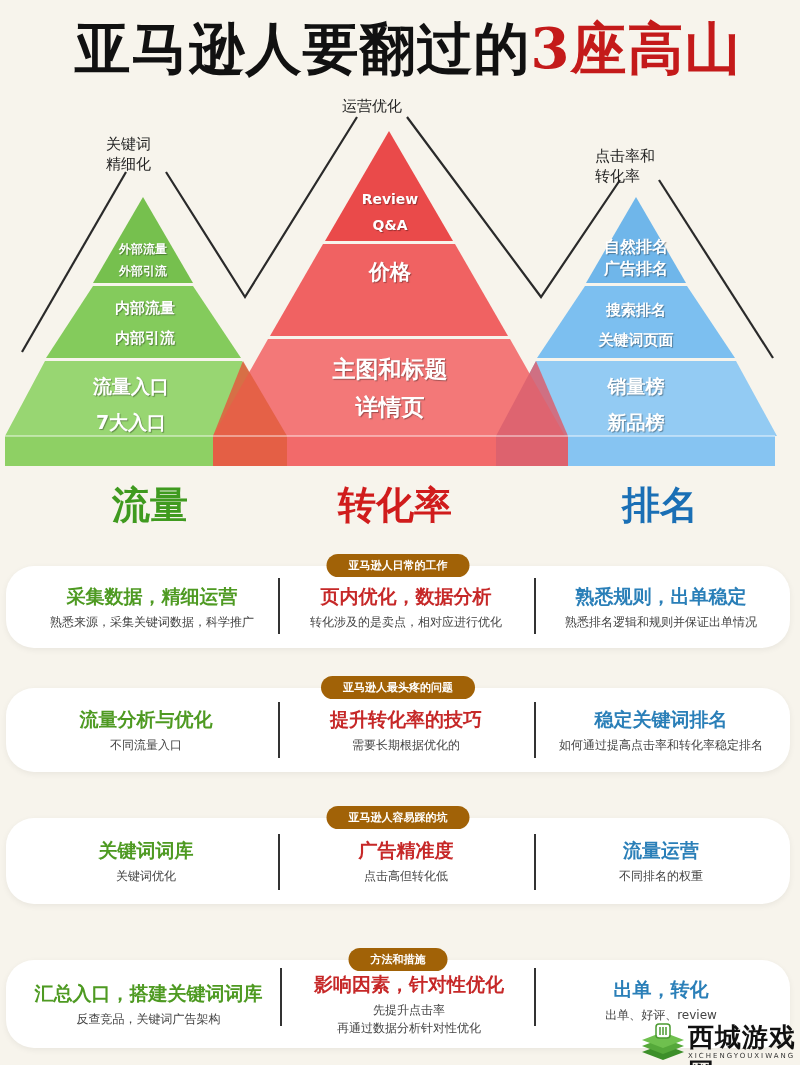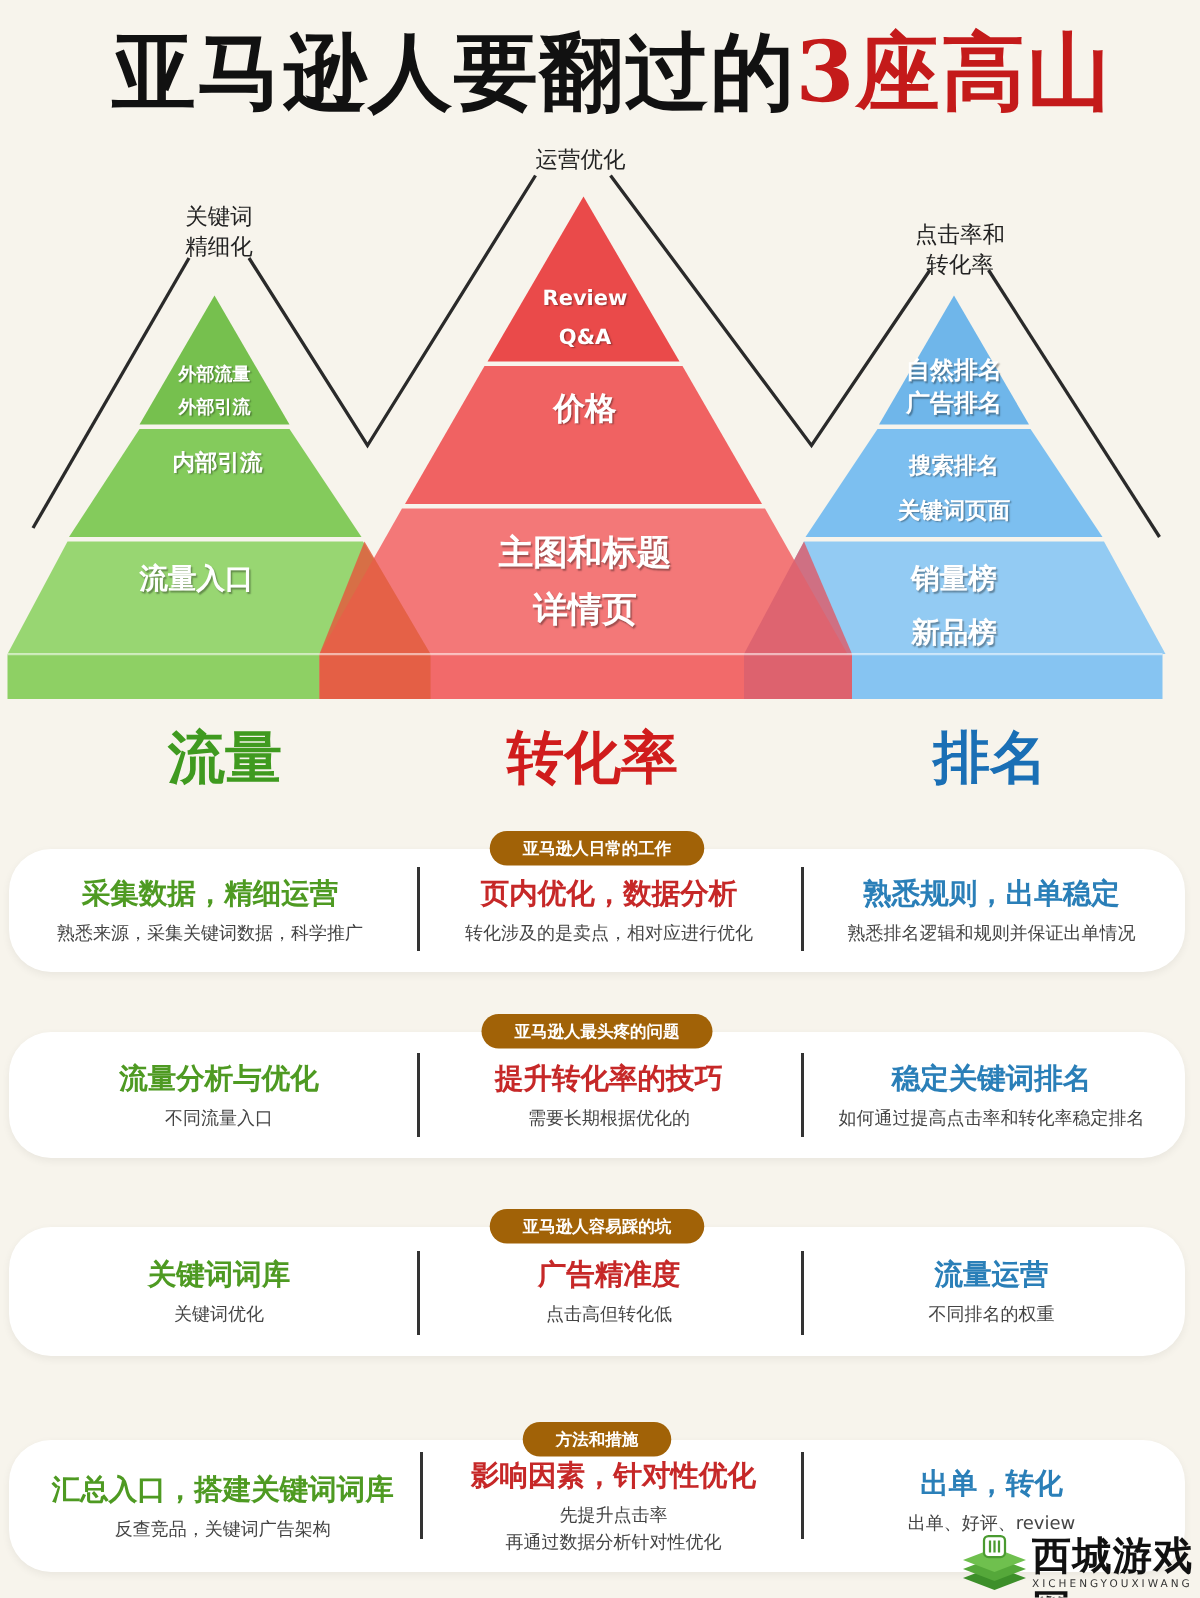--- a/index.html
+++ b/index.html
@@ -15,21 +15,21 @@
     font-family: "DejaVu Serif", "Liberation Serif", serif;
     font-weight: bold; font-size: 56px; letter-spacing: 1px; color: #111;
     line-height: 80px;
     padding-left: 16px;
   }
   .title .accent { color: #c41a1a; }
 
   svg.mountains { position: absolute; left: 0; top: 0; }
 
   .peak-label {
-    position: absolute; font-size: 15px; color: #222; text-align: center; line-height: 20px;
+    position: absolute; font-size: 15px; color: #222; line-height: 20px;
   }
   .pyr-text {
     position: absolute; color: #fff; text-align: center; font-weight: bold;
     text-shadow: 1px 1px 1px rgba(0,0,0,0.35);
   }
   .cat-label {
     position: absolute; top: 480px; font-size: 38px; font-weight: bold; text-align: center;
   }
 
   .card {
@@ -104,24 +104,26 @@
 精细化</div>
 <div class="peak-label" style="left:342px; top:96px; width:90px;">运营优化</div>
 <div class="peak-label" style="left:595px; top:146px; width:90px; white-space:pre-line;">点击率和
 转化率</div>
 
 <div class="pyr-text" style="left:93px; top:238px; width:100px; font-size:12px; line-height:22px;">
   <div>外部流量</div>
   <div>外部引流</div>
 </div>
 <div class="pyr-text" style="left:75px; top:293px; width:140px; font-size:15px; line-height:30px;">
+  <div>内部流量</div>
   <div>内部引流</div>
 </div>
 <div class="pyr-text" style="left:56px; top:368px; width:150px; font-size:19px; line-height:36px;">
   <div>流量入口</div>
+  <div>7大入口</div>
 </div>
 
 <div class="pyr-text" style="left:330px; top:186px; width:120px; font-size:14px; line-height:26px;">
   <div>Review</div>
   <div>Q&amp;A</div>
 </div>
 <div class="pyr-text" style="left:320px; top:254px; width:140px; font-size:21px; line-height:36px;">
   <div>价格</div>
 </div>
 <div class="pyr-text" style="left:300px; top:350px; width:180px; font-size:23px; line-height:38px;">
@@ -141,21 +143,21 @@
   <div>销量榜</div>
   <div>新品榜</div>
 </div>
 
 <div class="cat-label" style="left:80px; width:140px; color:#3f9a1f;">流量</div>
 <div class="cat-label" style="left:310px; width:170px; color:#d01c1c;">转化率</div>
 <div class="cat-label" style="left:590px; width:140px; color:#1a6fb5;">排名</div>
 
 <div class="card" style="top:566px; height:82px;">
   <div class="card-badge">亚马逊人日常的工作</div>
-  <div class="col" style="left:4px; width:260px;text-align:center;">
+  <div class="col" style="left:16px; width:260px;text-align:center;">
     <div class="h" style="color:#4e9a22;">采集数据，精细运营</div>
     <div class="s">熟悉来源，采集关键词数据，科学推广</div>
   </div>
   <div class="divider" style="left:272px; top:12px; height:56px;"></div>
   <div class="col" style="left:270px; width:260px;">
     <div class="h" style="color:#c62828;">页内优化，数据分析</div>
     <div class="s">转化涉及的是卖点，相对应进行优化</div>
   </div>
   <div class="divider" style="left:528px; top:12px; height:56px;"></div>
   <div class="col" style="left:530px; width:250px;">

